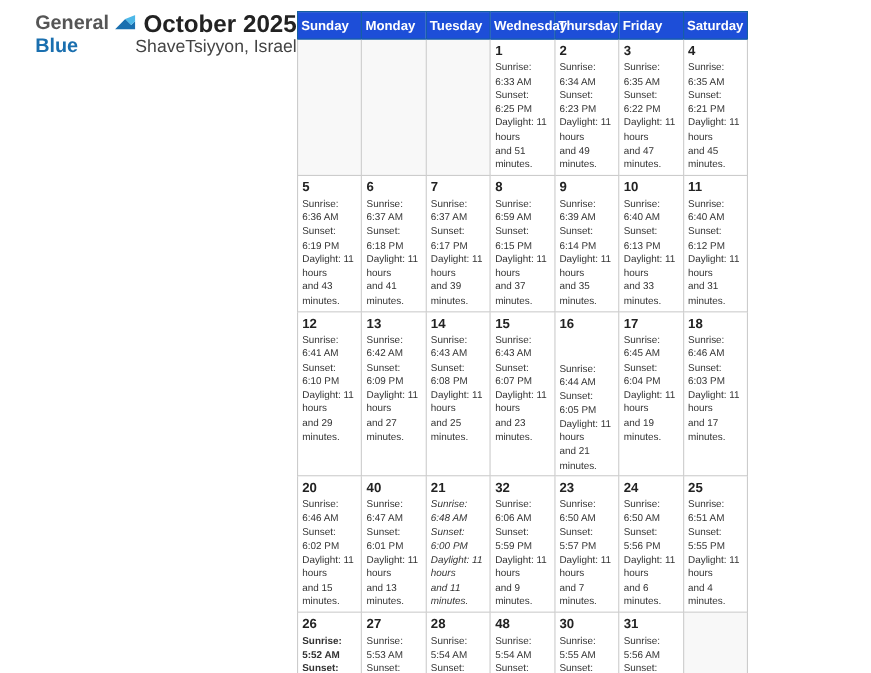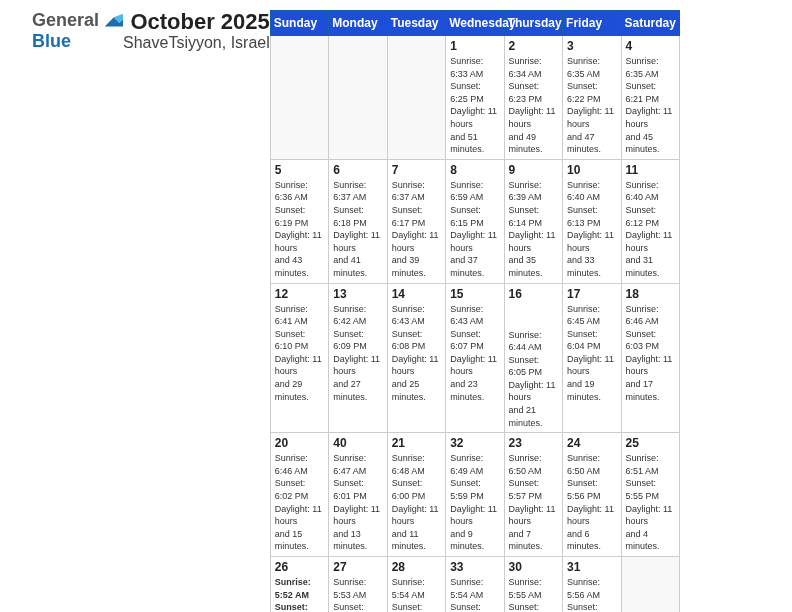--- a/index.html
+++ b/index.html
@@ -276,28 +276,28 @@
           </td>
           <td>
             <div class="day-number">40</div>
             <div class="day-info" style="white-space: pre-line;">Sunrise: 6:47 AM
 Sunset: 6:01 PM
 Daylight: 11 hours
 and 13 minutes.</div>
           </td>
           <td>
             <div class="day-number">21</div>
-            <div class="day-info" style="white-space: pre-line;">Sunrise: 6:48 AM
+            <div class="day-info" style="white-space: pre-line; font-style: italic;">Sunrise: 6:48 AM
 Sunset: 6:00 PM
 Daylight: 11 hours
 and 11 minutes.</div>
           </td>
           <td>
             <div class="day-number">32</div>
-            <div class="day-info" style="white-space: pre-line;">Sunrise: 6:49 AM
+            <div class="day-info" style="white-space: pre-line;">Sunrise: 6:06 AM
 Sunset: 5:59 PM
 Daylight: 11 hours
 and 9 minutes.</div>
           </td>
           <td>
             <div class="day-number">23</div>
             <div class="day-info" style="white-space: pre-line;">Sunrise: 6:50 AM
 Sunset: 5:57 PM
 Daylight: 11 hours
 and 7 minutes.</div>
@@ -333,21 +333,21 @@
 and 0 minutes.</div>
           </td>
           <td>
             <div class="day-number">28</div>
             <div class="day-info" style="white-space: pre-line;">Sunrise: 5:54 AM
 Sunset: 4:52 PM
 Daylight: 10 hours
 and 58 minutes.</div>
           </td>
           <td>
-            <div class="day-number">33</div>
+            <div class="day-number">48</div>
             <div class="day-info" style="white-space: pre-line;">Sunrise: 5:54 AM
 Sunset: 4:51 PM
 Daylight: 10 hours
 and 56 minutes.</div>
           </td>
           <td>
             <div class="day-number">30</div>
             <div class="day-info" style="white-space: pre-line;">Sunrise: 5:55 AM
 Sunset: 4:50 PM
 Daylight: 10 hours

